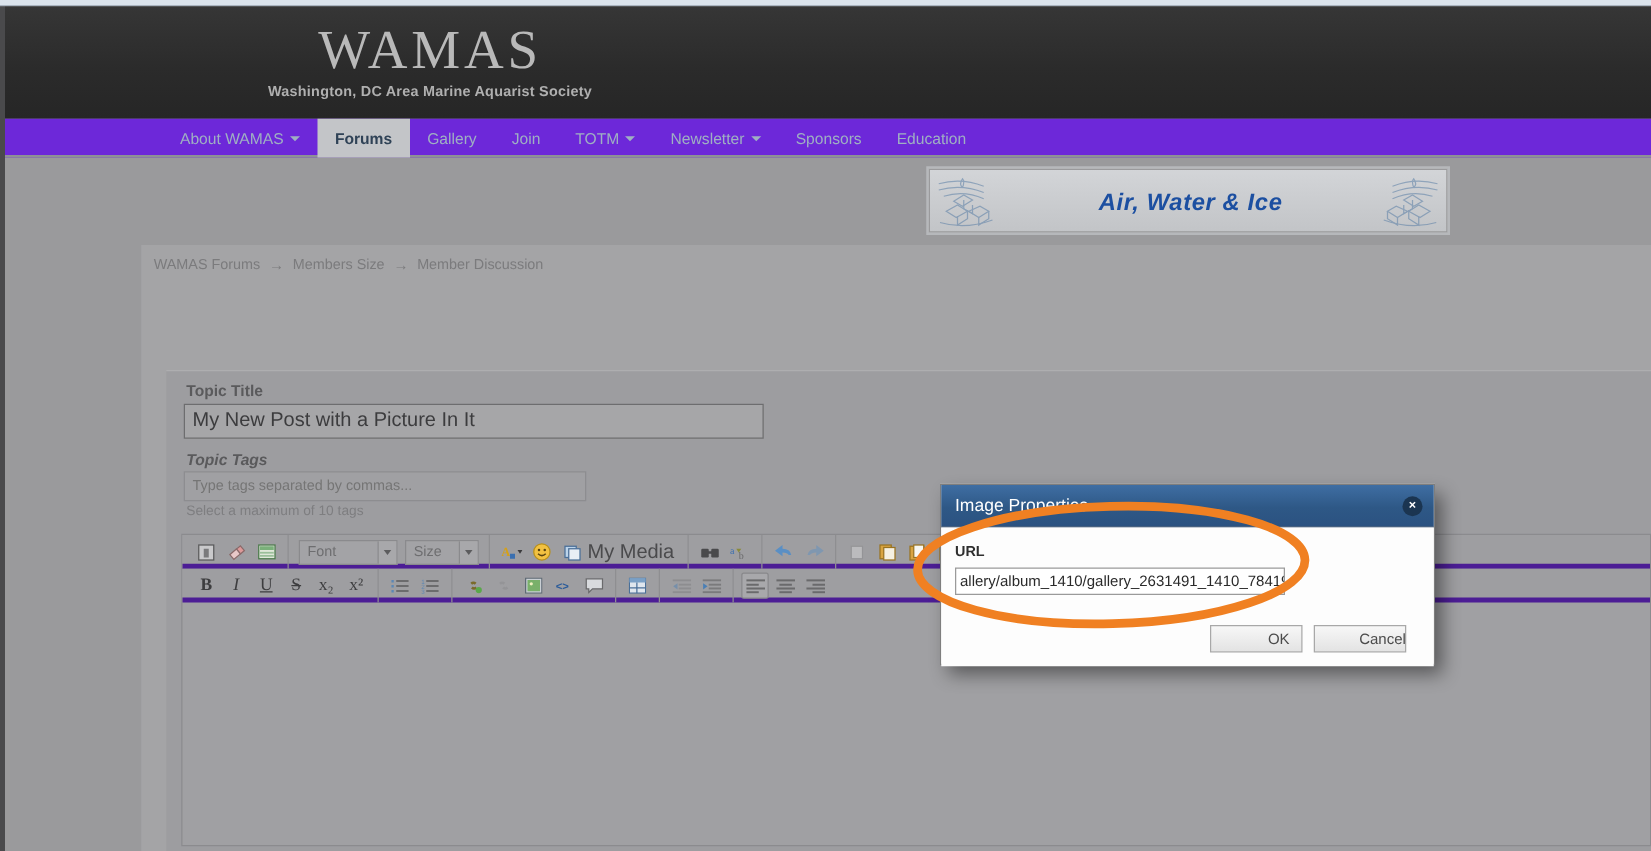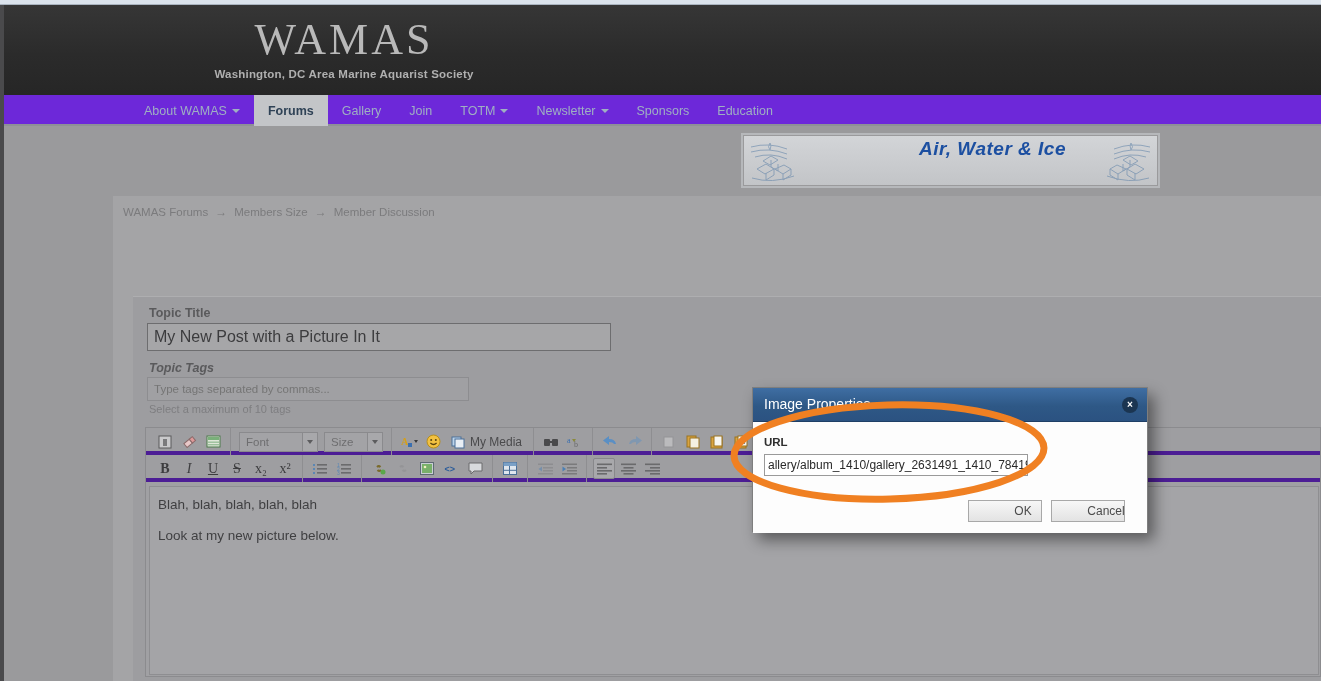--- a/index.html
+++ b/index.html
@@ -81,21 +81,21 @@
 
   
   .ad-banner {
     position: absolute; left: 741px; top: 133px;
     width: 419px; height: 55px;
     background: linear-gradient(to bottom,#d3d5d8,#c2c4c7);
     border: 2px solid #b6b8bb;
     box-shadow: 0 0 0 1px #9a9a9c inset;
     overflow: hidden;
   }
-  .ad-text { position: absolute; left: 0; top: 3px; width: 419px; text-align: center; margin-left: 40px; }
+  .ad-text { position: absolute; left: 0; top: 17px; width: 419px; text-align: center; }
   .ad-line1 {
     font-size: 19px; font-weight: bold; font-style: italic;
     color: #1c4fa1; letter-spacing: .5px;
   }
   .ad-line2 {
     font-size: 14px; font-weight: bold; font-style: italic;
     color: #1c4fa1; margin-top: 1px;
   }
   .ad-art { position: absolute; top: 6px; width: 78px; height: 44px; opacity: .55; }
   .ad-art.left { left: 6px; }
@@ -202,21 +202,21 @@
   .sel-arrow i {
     width: 0; height: 0;
     border-left: 3px solid transparent;
     border-right: 3px solid transparent;
     border-top: 4px solid #5c5c5e;
     display: block;
   }
   .tb-media {
     display: flex; align-items: center; gap: 4px;
     padding: 0 6px; height: 21px; cursor: pointer;
-    font-size: 12px; color: #4a4a4c;
+    font-size: 16px; color: #4a4a4c;
   }
   .editor-body {
     position: absolute; left: 3px; top: 58px;
     width: 1170px; height: 189px;
     background: #a4a4a7;
     border: 1px solid #8e8e91;
     padding: 10px 8px;
   }
   .editor-body p { margin: 0 0 16px 0; font-size: 13.5px; color: #3f3f41; }
 
@@ -651,24 +651,20 @@
                     <rect x="0" y="0.5" width="15" height="1.6"></rect>
                     <rect x="5" y="4" width="10" height="1.6"></rect>
                     <rect x="0" y="7" width="15" height="1.6"></rect>
                     <rect x="5" y="10" width="10" height="1.6"></rect>
                   </g>
                 </svg>
             </div>
           </div>
         </div>
 
-        <div class="editor-body" id="editor-body">
-            <p>Blah, blah, blah, blah, blah</p>
-            <p>Look at my new picture below.</p>
-          </div>
       </div>
     </div>
   </div>
 
   <div class="dialog">
     <div class="dialog-title">
       <span class="dialog-title-text">Image Properties</span>
       <span class="dialog-close">×</span>
     </div>
     <div class="dialog-body">

